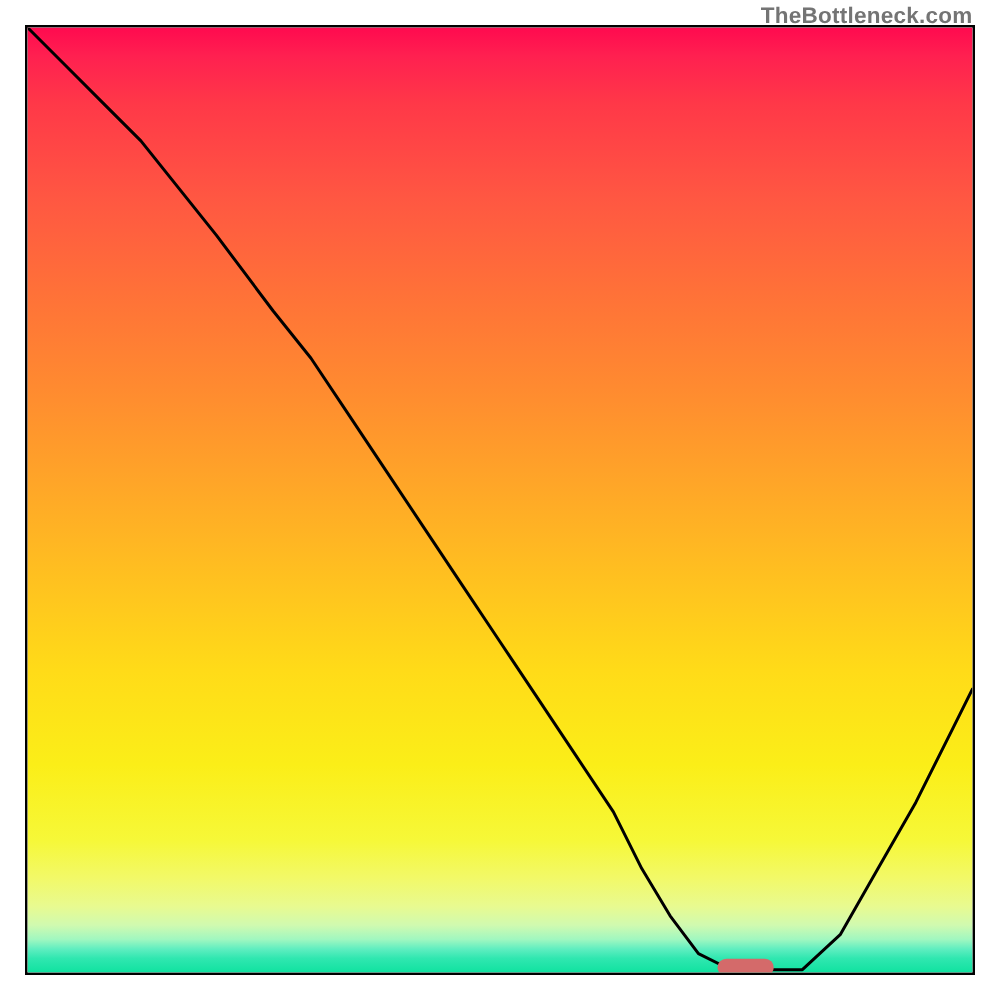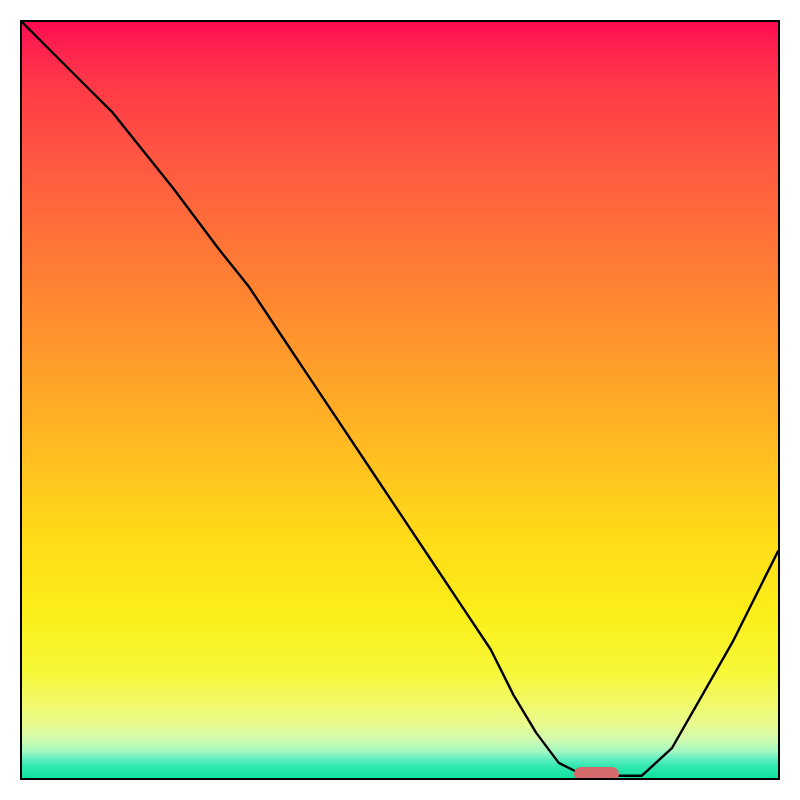--- a/index.html
+++ b/index.html
@@ -85,14 +85,15 @@
   <div class="plot-area">
     <div class="gradient-bg"></div>
 
     <svg class="curve-svg" viewBox="0 0 756 756" preserveAspectRatio="none">
       <path id="curve-path" fill="none" stroke="#000000" stroke-width="2.4" stroke-linecap="round" stroke-linejoin="round" d="M0.00 0.00 L30.24 30.24 L60.48 60.48 L90.72 90.72 L120.96 128.52 L151.20 166.32 L173.88 196.56 L196.56 226.80 L226.80 264.60 L257.04 309.96 L287.28 355.32 L317.52 400.68 L347.76 446.04 L378.00 491.40 L408.24 536.76 L438.48 582.12 L468.72 627.48 L491.40 672.84 L514.08 710.64 L536.76 740.88 L559.44 752.22 L589.68 753.73 L619.92 753.73 L650.16 725.76 L680.40 672.84 L710.64 619.92 L740.88 559.44 L756.00 529.20"></path>
     </svg>
 
     <div id="marker-el" class="marker" style="left: 551.88px; top: 745.22px; width: 45.36px;"></div>
   </div>
 
+  <div class="watermark">TheBottleneck.com</div>
 
 </div>
 
 </body></html>

